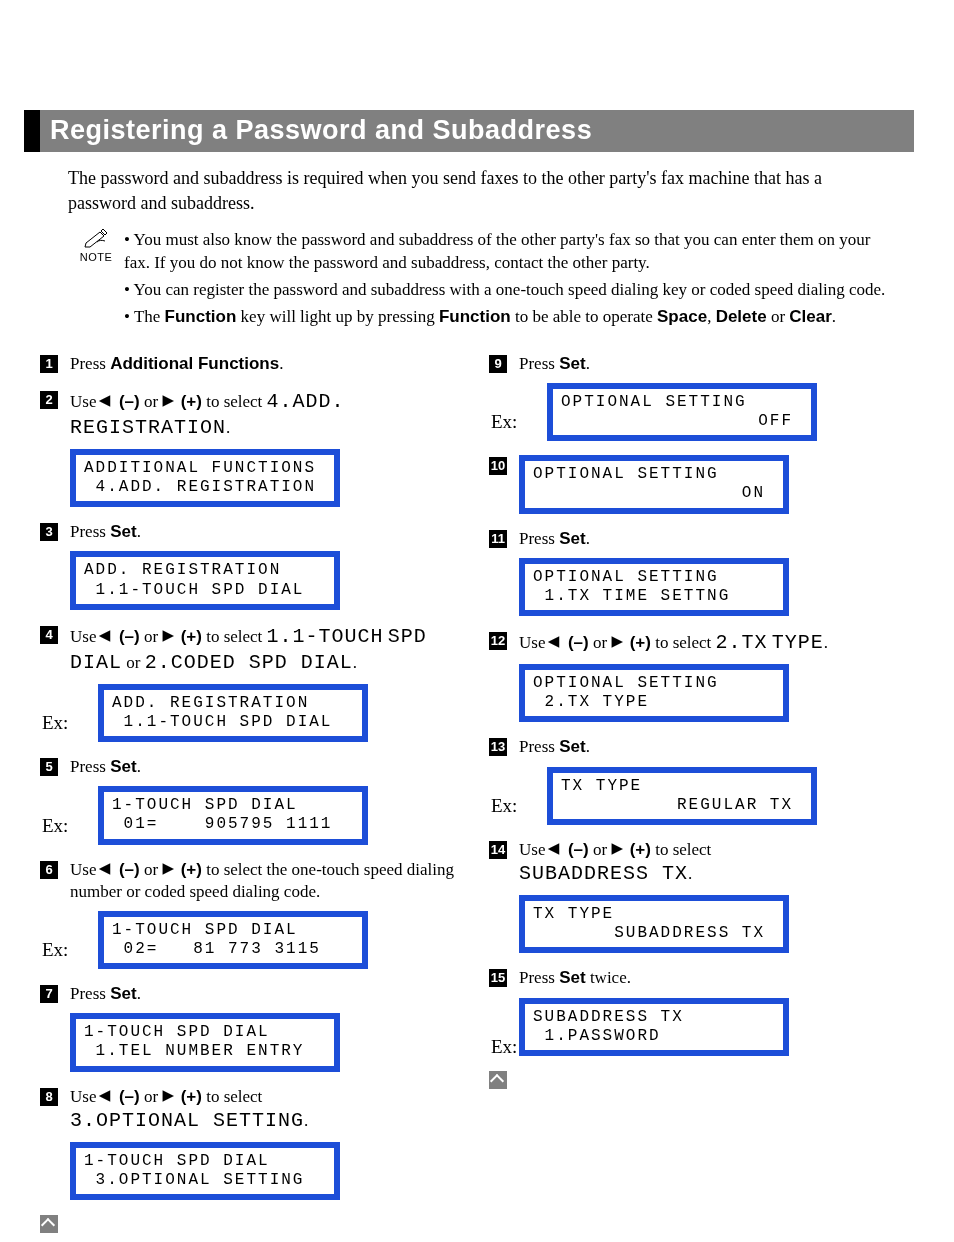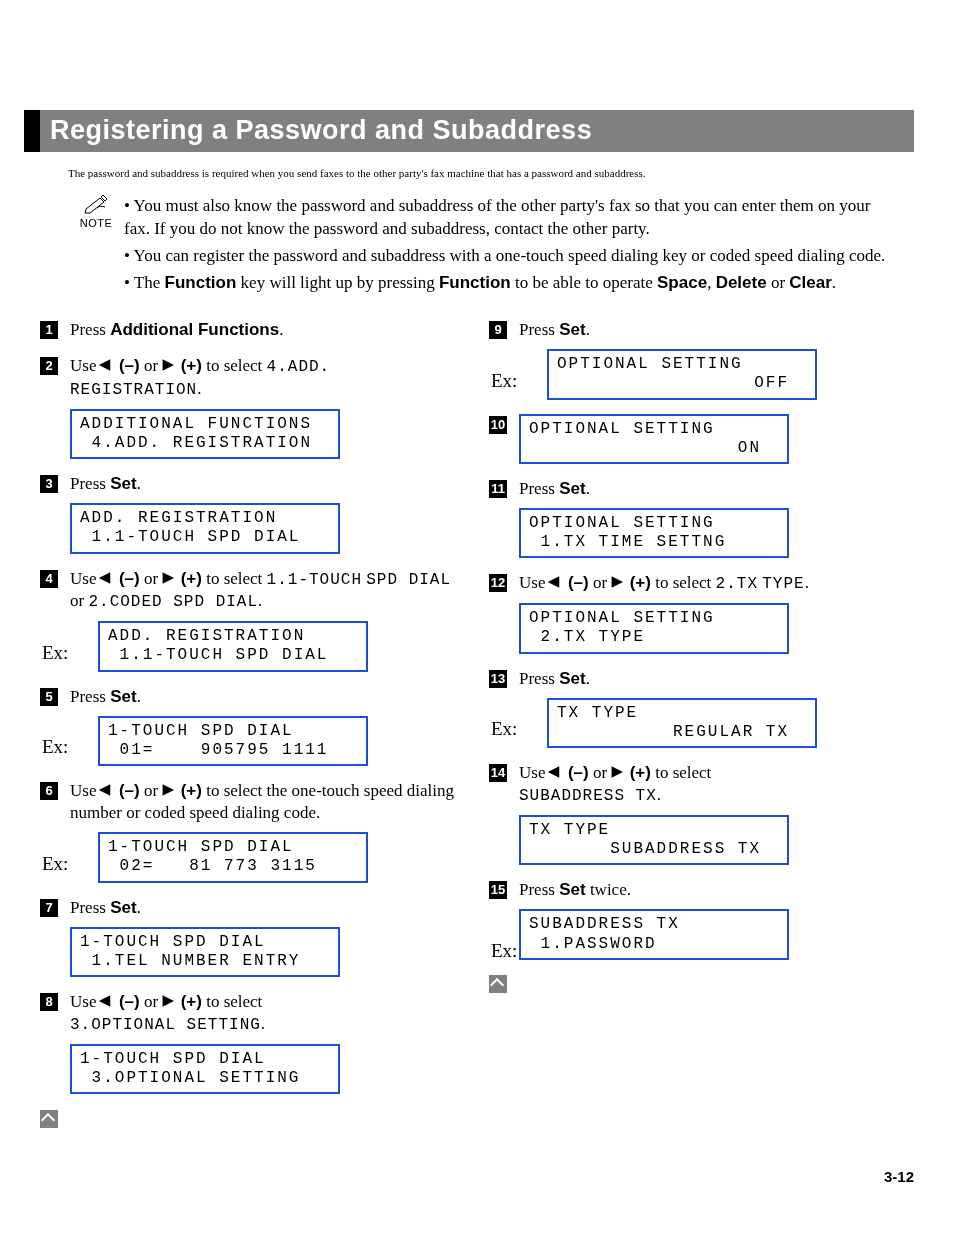--- a/index.html
+++ b/index.html
@@ -30,21 +30,21 @@
   .title-bar::before {
     content: "";
     position: absolute;
     left: -16px;
     top: 0;
     bottom: 0;
     width: 16px;
     background: #000;
   }
   .intro {
-    font-size: 11px;
+    font-size: 18px;
     line-height: 1.35;
     margin: 3px 0 14px 28px;
     max-width: 820px;
   }
   .note-block {
     margin: 0 0 20px 28px;
     max-width: 820px;
   }
   .note-row {
     display: flex;
@@ -68,21 +68,21 @@
   }
   .note-items li { margin-bottom: 4px; }
   .note-items { list-style: none; padding: 0; margin: 0; }
   .note-items li::before {
     content: "• ";
   }
   .bold { font-weight: bold; font-family: Arial, Helvetica, sans-serif; }
   .mono {
     font-family: "Courier New", Courier, monospace;
     letter-spacing: 1px;
-    font-size: 16px;
+    font-size: 20px;
   }
   .columns {
     display: flex;
     gap: 24px;
     margin-left: 0;
   }
   .col {
     width: 50%;
   }
   .step {
@@ -135,21 +135,21 @@
     margin: 8px 0 0 0;
     position: relative;
   }
   .ex-label {
     position: absolute;
     left: -28px;
     bottom: 8px;
     font-size: 19px;
   }
   .display {
-    border: 2px solid #1d4ed8;
+    border: 6px solid #1d4ed8;
     width: 270px;
     padding: 4px 8px;
     font-family: "Courier New", Courier, monospace;
     font-size: 16px;
     line-height: 1.2;
     letter-spacing: 2px;
     white-space: pre;
     margin-left: 0;
   }
   .display.indented { margin-left: 28px; }

